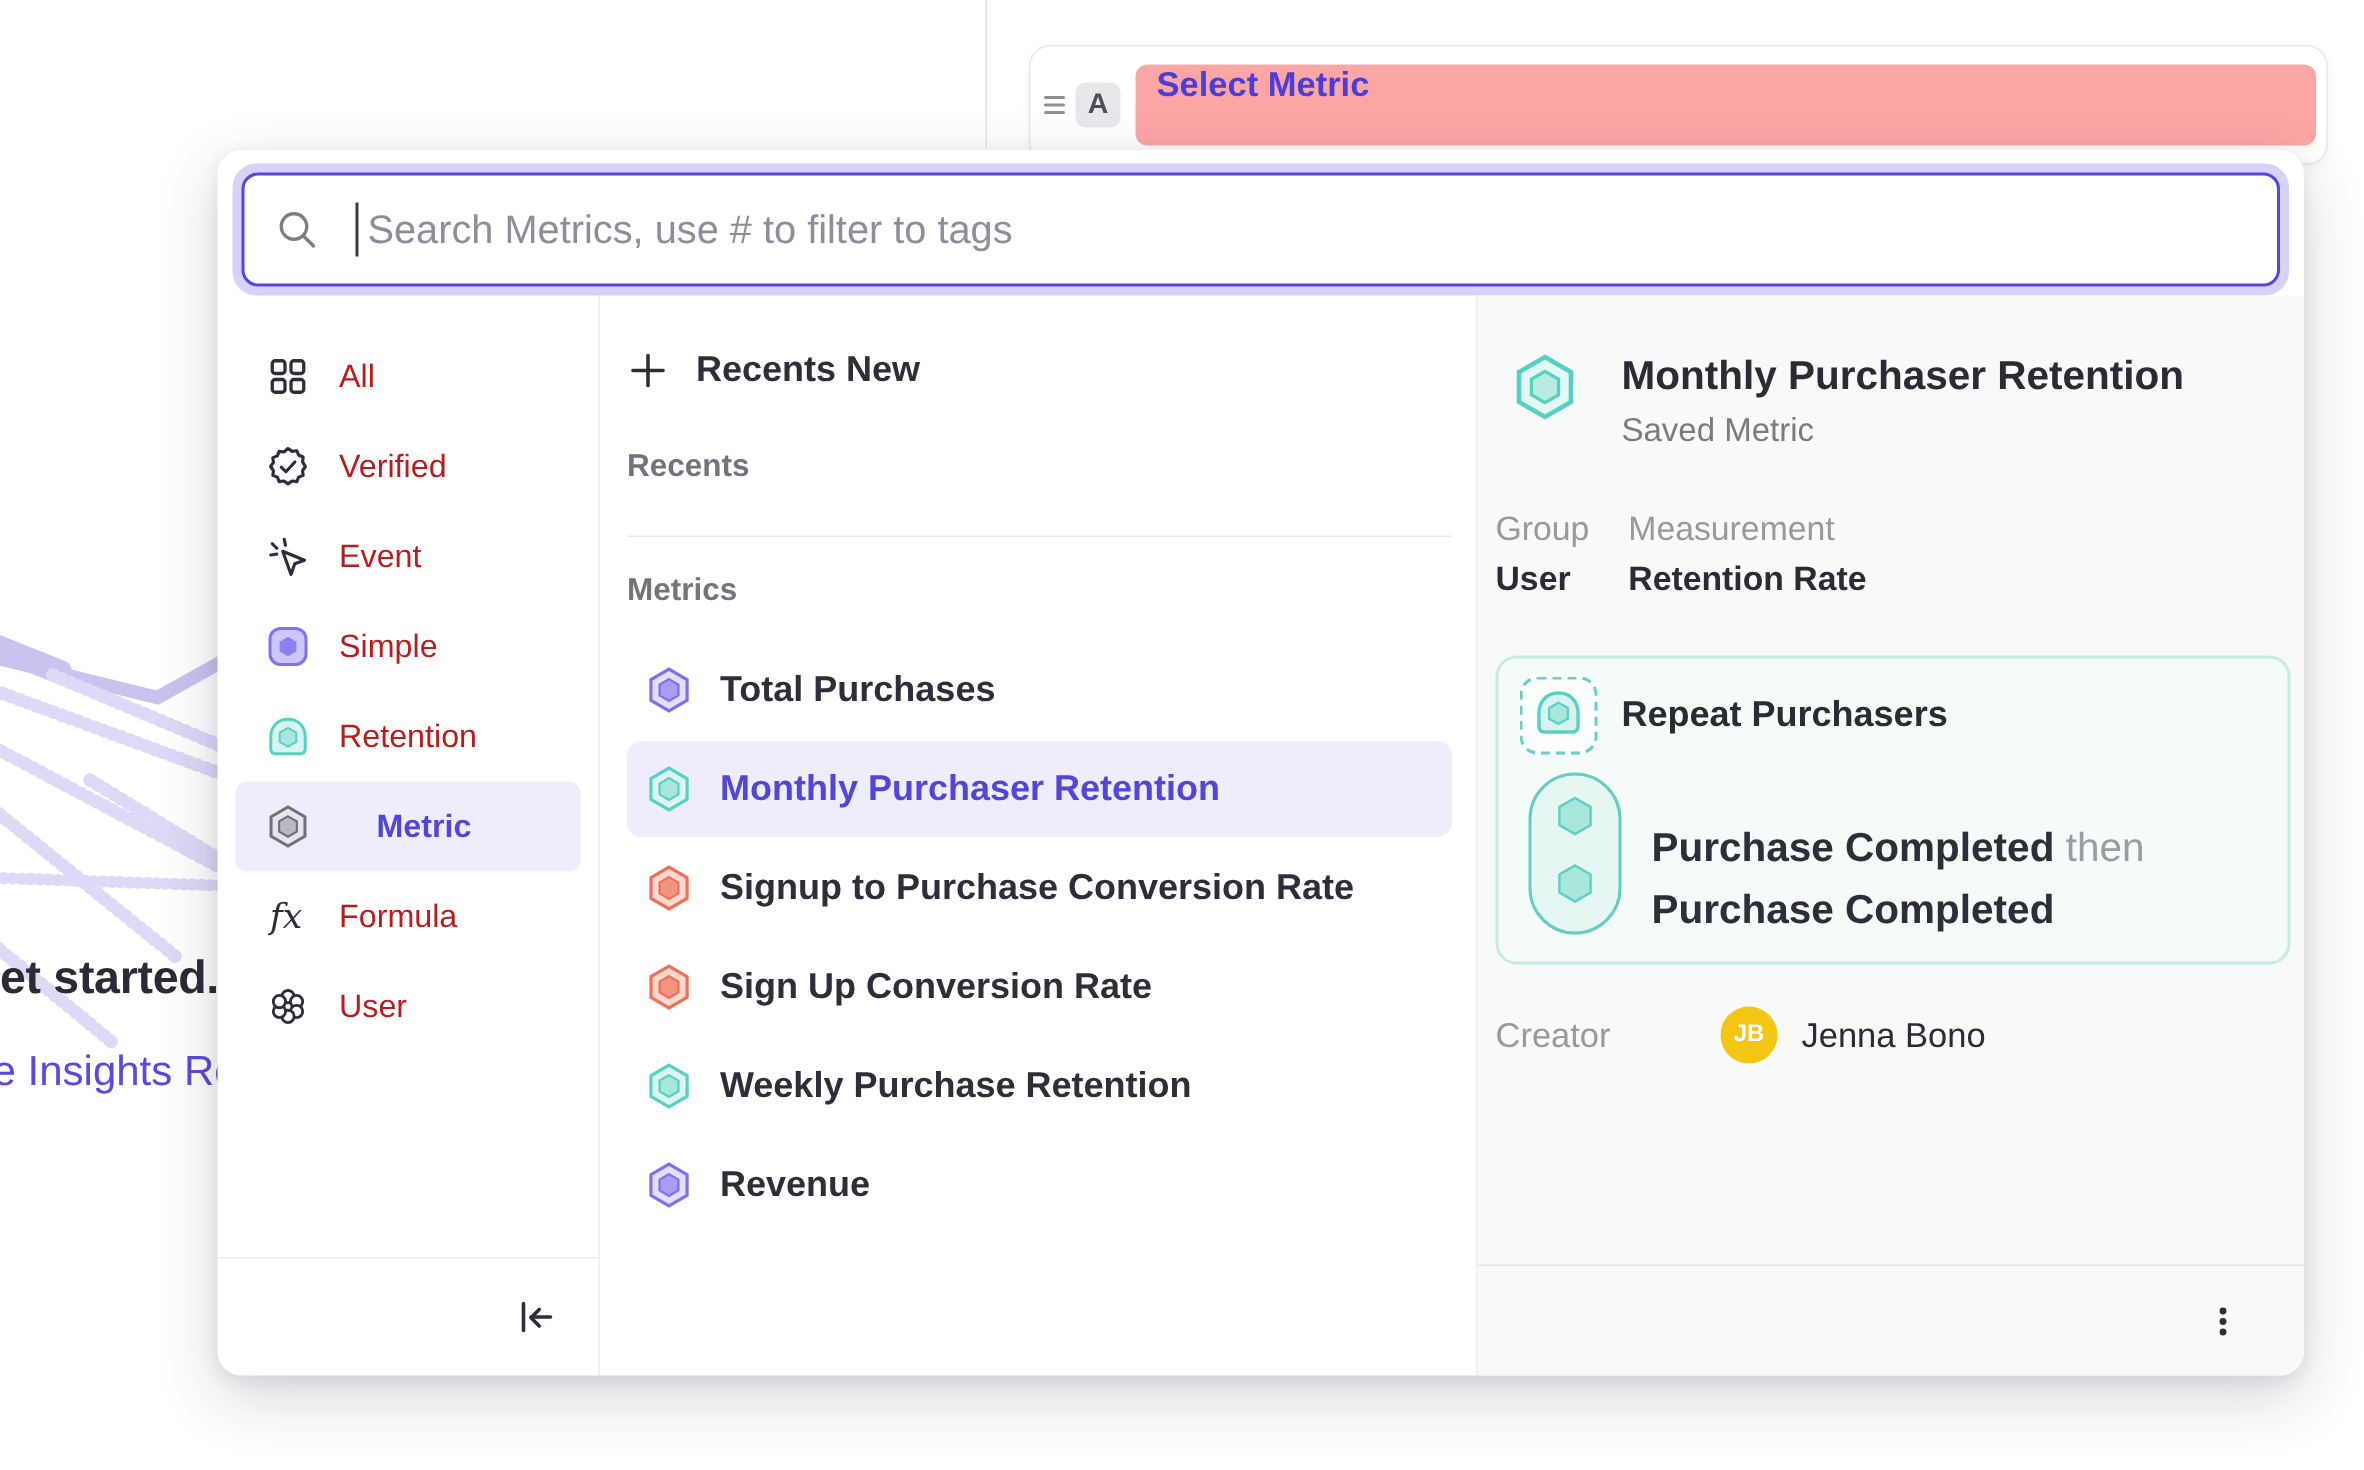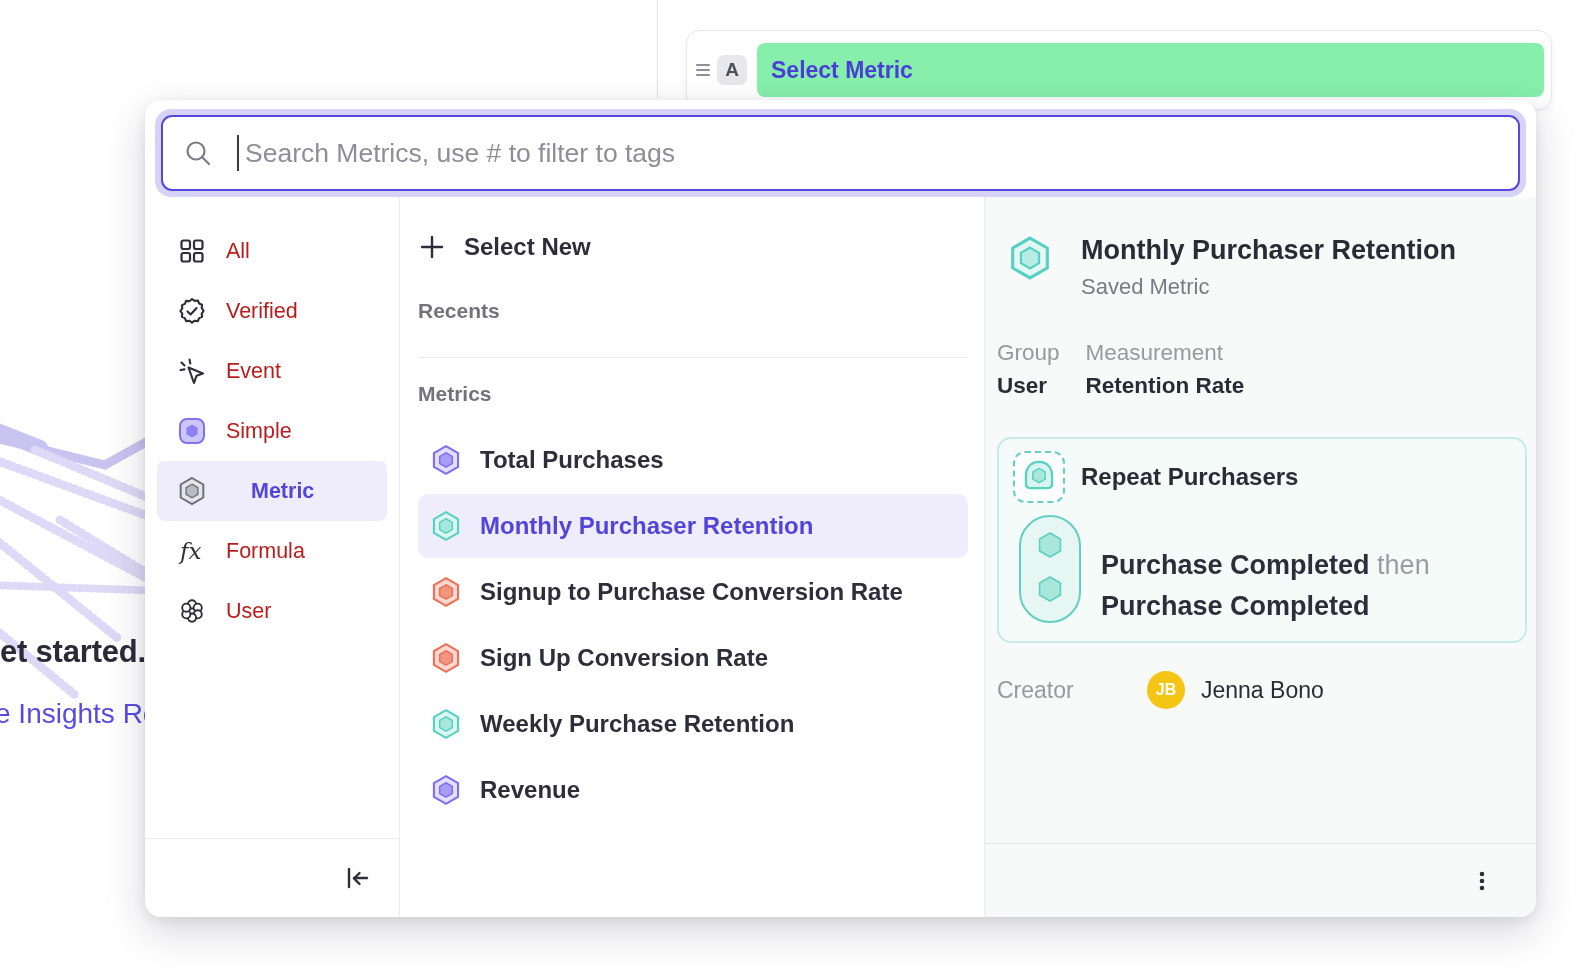--- a/index.html
+++ b/index.html
@@ -16,22 +16,22 @@
   .top-divider{position:absolute;left:657px;top:0;width:1px;height:98px;background:#e3e3e7;}
   .metric-row-card{
     position:absolute;left:686px;top:30px;width:866px;height:80px;box-sizing:border-box;
     background:#fff;border:1px solid #e8e8eb;border-radius:14px;
     box-shadow:0 2px 8px rgba(20,20,40,.05);
     display:flex;align-items:center;padding-left:6px;z-index:1;
   }
   .drag{width:20px;height:22px;display:grid;place-items:center;cursor:grab;}
   .a-badge{width:30px;height:30px;margin-left:4px;background:#e8e8ec;border-radius:7px;
     display:grid;place-items:center;font-size:19px;font-weight:700;color:#4e4e58;}
-  .select-pill{flex:1;height:54px;margin:0 7px 0 10px;background:#86efac;border-radius:8px;
-    display:flex;align-items:center;padding-left:14px;cursor:pointer;}
+  .select-pill{flex:1;height:54px;margin:0 7px 0 10px;background:#fca5a5;border-radius:8px;
+    display:flex;padding-left:14px;cursor:pointer;}
   .select-pill span{font-size:23px;font-weight:700;color:#4a3dd8;}
   
   .modal{
     position:absolute;left:145px;top:100px;width:1391px;height:817px;z-index:5;
     background:#fff;border-radius:16px;overflow:hidden;
     box-shadow:0 14px 42px rgba(30,30,55,.18),0 3px 12px rgba(30,30,55,.08);
   }
   .search-ring{position:absolute;left:10px;top:9px;right:10px;height:88px;box-sizing:border-box;
     background:#d7d2f7;border-radius:16px;padding:6px;}
   .search-box{height:100%;box-sizing:border-box;background:#fff;border:2px solid #5747dd;border-radius:11px;
@@ -187,20 +187,29 @@
         </div>
         <div class="side-item">
           <span class="icn">
             <svg width="30" height="30" viewBox="0 0 30 30">
               <rect x="3" y="3" width="24" height="24" rx="7" fill="#cdc6f8" stroke="#7f71ef" stroke-width="2"></rect>
               <polygon points="15.0,8.5 20.6,11.8 20.6,18.3 15.0,21.5 9.4,18.3 9.4,11.8" fill="#8d80f2"></polygon>
             </svg>
           </span>
           <span>Simple</span>
         </div>
+        <div class="side-item">
+          <span class="icn">
+            <svg width="30" height="30" viewBox="0 0 30 30">
+              <path d="M15 3.5 C7.5 3.5 3.5 9 3.5 15.5 L3.5 23 Q3.5 26.5 7 26.5 L23 26.5 Q26.5 26.5 26.5 23 L26.5 15.5 C26.5 9 22.5 3.5 15 3.5 Z" fill="#d9f4ef" stroke="#57d1c2" stroke-width="2"></path>
+              <polygon points="15.0,9.2 20.5,12.3 20.5,18.6 15.0,21.8 9.5,18.7 9.5,12.4" fill="#a9e7dd" stroke="#57d1c2" stroke-width="1.3"></polygon>
+            </svg>
+          </span>
+          <span>Retention</span>
+        </div>
         <div class="side-item selected">
           <span class="icn">
             <svg width="30" height="30" viewBox="0 0 30 30">
               <polygon points="15.0,2.0 26.3,8.5 26.3,21.5 15.0,28.0 3.7,21.5 3.7,8.5" fill="#e6e6ea" stroke="#6f6f7a" stroke-width="2"></polygon>
               <polygon points="15.0,8.2 20.9,11.6 20.9,18.4 15.0,21.8 9.1,18.4 9.1,11.6" fill="#b9b9c1" stroke="#6f6f7a" stroke-width="1.4"></polygon>
             </svg>
           </span>
           <span>Metric</span>
         </div>
         <div class="side-item">
@@ -239,21 +248,21 @@
   <div class="col-mid">
     <div class="create-new">
       <span class="plus-icn">
         <svg width="28" height="28" viewBox="0 0 28 28">
             <g stroke="#2e2e3a" stroke-width="2.4" stroke-linecap="round">
               <path d="M14 4v20"></path>
               <path d="M4 14h20"></path>
             </g>
           </svg>
       </span>
-      <span>Select New</span>
+      <span>Recents New</span>
     </div>
     <div class="section-label">Recents</div>
     <div class="mid-divider"></div>
     <div class="section-label metrics">Metrics</div>
     <div id="metrics">
         <div class="metric-item row first">
           <span class="icn32">
             <svg width="32" height="32" viewBox="0 0 30 30">
               <polygon points="15.0,2.0 26.3,8.5 26.3,21.5 15.0,28.0 3.7,21.5 3.7,8.5" fill="#e3dffc" stroke="#7e70ef" stroke-width="2"></polygon>
               <polygon points="15.0,8.2 20.9,11.6 20.9,18.4 15.0,21.8 9.1,18.4 9.1,11.6" fill="#a89cf5" stroke="#7e70ef" stroke-width="1.4"></polygon>

